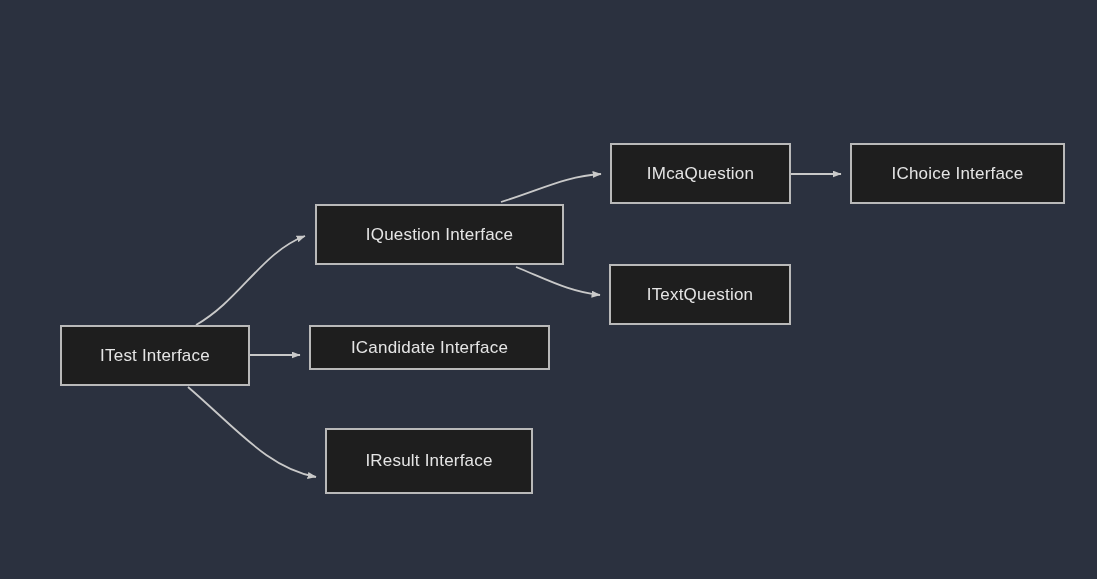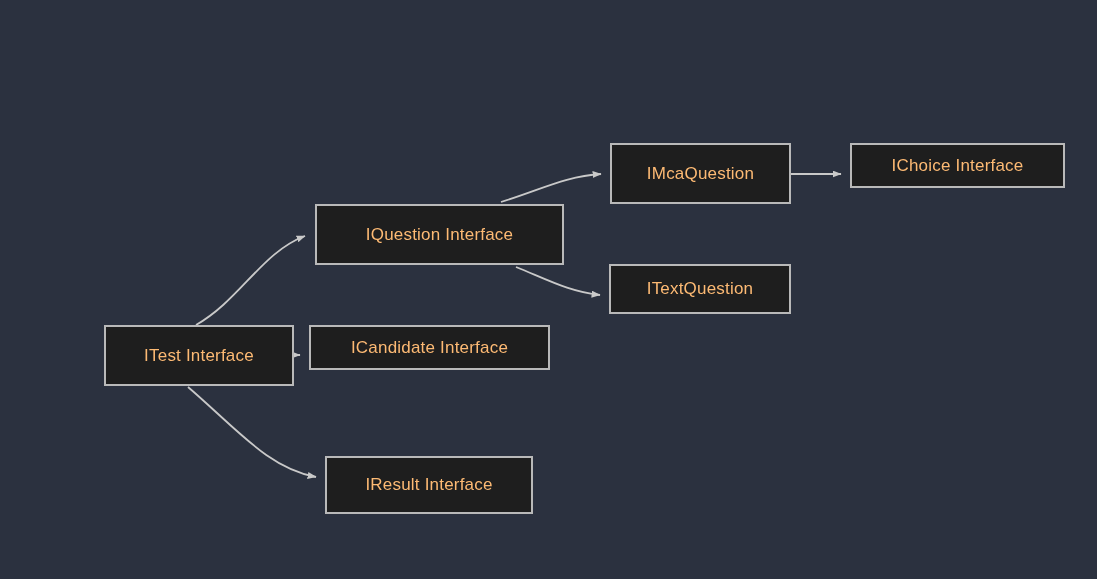--- a/index.html
+++ b/index.html
@@ -25,21 +25,21 @@
     top: 0;
     width: 1097px;
     height: 579px;
     pointer-events: none;
   }
   .node {
     position: absolute;
     box-sizing: border-box;
     background: #1e1e1e;
     border: 2px solid #b9b9b9;
-    color: #fdba74;
+    color: #e5e5e5;
     display: flex;
     align-items: center;
     justify-content: center;
     font-size: 17px;
     font-family: "Liberation Sans", sans-serif;
     letter-spacing: 0.2px;
     white-space: nowrap;
     z-index: 2;
   }
   .node-label {
@@ -64,41 +64,41 @@
 
     <path d="M 188 387 C 238 430 268 468 316 477" fill="none" stroke="#c9c9c9" stroke-width="1.8" marker-end="url(#arrowhead)"></path>
 
     <path d="M 501 202 C 540 190 566 176 601 174" fill="none" stroke="#c9c9c9" stroke-width="1.8" marker-end="url(#arrowhead)"></path>
 
     <path d="M 516 267 C 548 280 570 292 600 295" fill="none" stroke="#c9c9c9" stroke-width="1.8" marker-end="url(#arrowhead)"></path>
 
     <path d="M 791 174 L 841 174" fill="none" stroke="#c9c9c9" stroke-width="1.8" marker-end="url(#arrowhead)"></path>
   </svg>
 
-  <div class="node" style="left:60px; top:325px; width:190px; height:61px;margin-left:44px;">
+  <div class="node" style="left:60px; top:325px; width:190px; height:61px;">
     <span class="node-label">ITest Interface</span>
   </div>
 
   <div class="node" style="left:315px; top:204px; width:249px; height:61px;">
     <span class="node-label">IQuestion Interface</span>
   </div>
 
   <div class="node" style="left:309px; top:325px; width:241px; height:45px;">
     <span class="node-label">ICandidate Interface</span>
   </div>
 
-  <div class="node" style="left:325px; top:456px; width:208px; height:58px;">
+  <div class="node" style="left:325px; top:428px; width:208px; height:66px;">
     <span class="node-label">IResult Interface</span>
   </div>
 
   <div class="node" style="left:610px; top:143px; width:181px; height:61px;">
     <span class="node-label">IMcaQuestion</span>
   </div>
 
-  <div class="node" style="left:609px; top:264px; width:182px; height:50px;">
+  <div class="node" style="left:609px; top:264px; width:182px; height:61px;">
     <span class="node-label">ITextQuestion</span>
   </div>
 
-  <div class="node" style="left:850px; top:143px; width:215px; height:45px;">
+  <div class="node" style="left:850px; top:143px; width:215px; height:61px;">
     <span class="node-label">IChoice Interface</span>
   </div>
 
 </div>
 
 </body></html>

